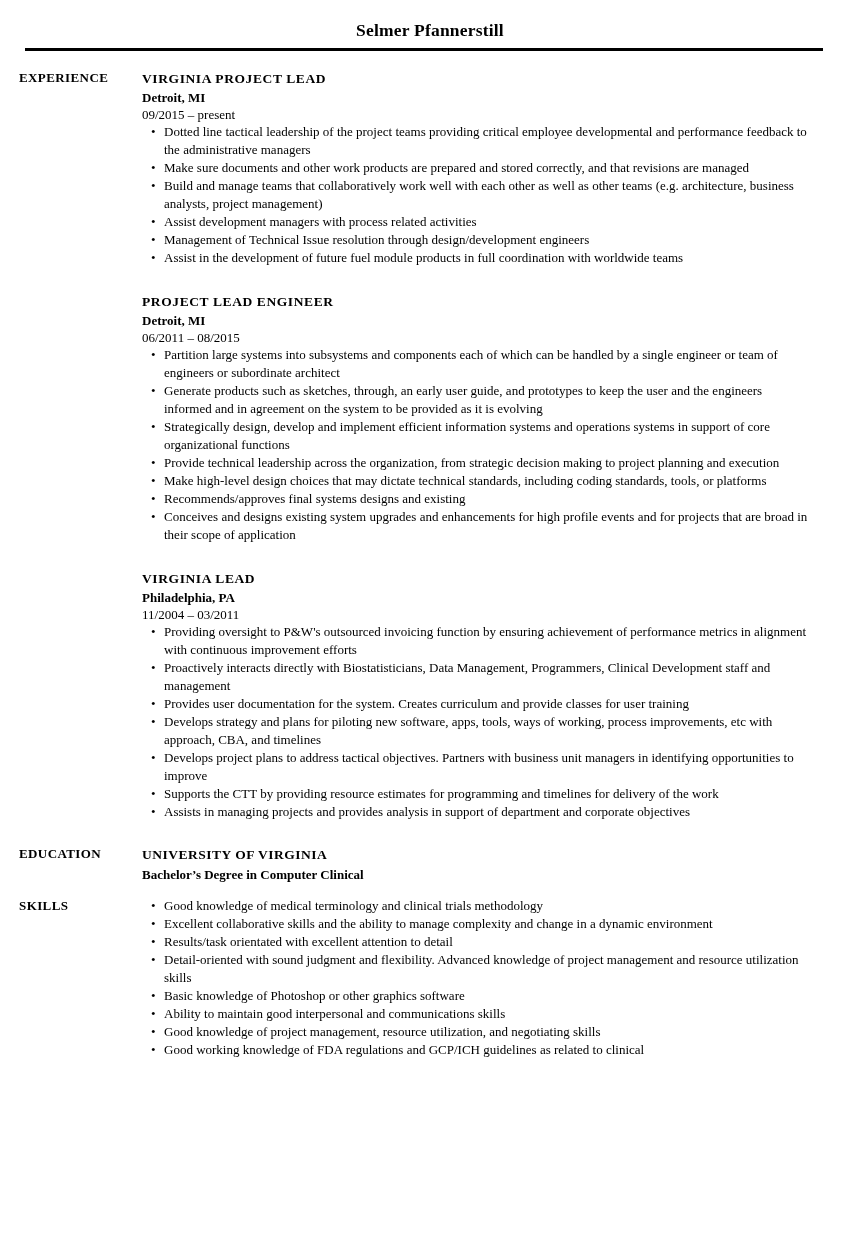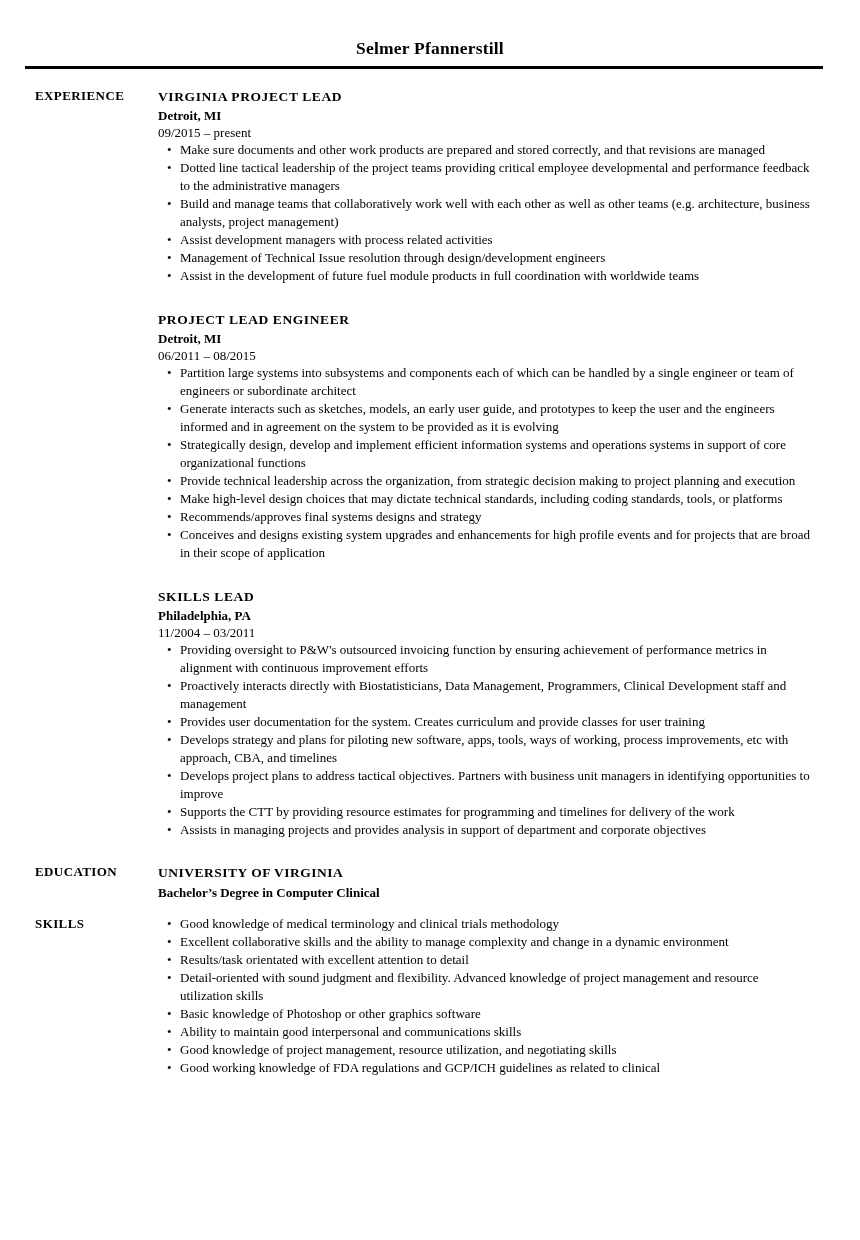--- a/index.html
+++ b/index.html
@@ -5,21 +5,21 @@
   * { margin: 0; padding: 0; box-sizing: border-box; }
   html, body { width: 860px; height: 1240px; }
   body {
     background: #ffffff;
     color: #000000;
     font-family: "Liberation Serif", "DejaVu Serif", serif;
     font-size: 13px;
     line-height: 18px;
     overflow: hidden;
   }
-  .page { padding-top: 38px; }
+  .page { padding-top: 20px; }
 
   
   .doc-header { text-align: center; }
   .doc-name {
     font-size: 17.5px;
     font-weight: bold;
     line-height: 21px;
     letter-spacing: 0.2px;
   }
   .doc-contact {
@@ -29,21 +29,21 @@
     line-height: 18px;
   }
   .doc-contact .sep { display: inline-block; margin: 0 5px; font-size: 12px; }
   .header-rule {
     border: none;
     border-top: 3px solid #000000;
     margin: 7px 37px 0 25px;
   }
 
   
-  .main { margin: 18px 50px 0 35px; font-family: Liberation Serif, serif; }
+  .main { margin: 18px 50px 0 19px; font-family: Liberation Serif, serif; }
   .section { display: grid; grid-template-columns: 123px 1fr; }
   .side-label {
     font-weight: bold;
     font-size: 13px;
     letter-spacing: 0.4px;
   }
 
   
   .job + .job { margin-top: 25px; }
   .job-title {
@@ -84,46 +84,46 @@
 
     <div class="section section-experience">
       <div class="side-label">EXPERIENCE</div>
       <div class="content">
 
         <div class="job">
           <div class="job-title">VIRGINIA PROJECT LEAD</div>
           <div class="job-loc">Detroit, MI</div>
           <div class="job-dates">09/2015 – present</div>
           <ul class="bullets">
+            <li>Dotted line tactical leadership of the project teams providing critical employee developmental and performance feedback to the administrative managers</li>
             <li>Make sure documents and other work products are prepared and stored correctly, and that revisions are managed</li>
-            <li>Dotted line tactical leadership of the project teams providing critical employee developmental and performance feedback to the administrative managers</li>
             <li>Build and manage teams that collaboratively work well with each other as well as other teams (e.g. architecture, business analysts, project management)</li>
             <li>Assist development managers with process related activities</li>
             <li>Management of Technical Issue resolution through design/development engineers</li>
             <li>Assist in the development of future fuel module products in full coordination with worldwide teams</li>
           </ul>
         </div>
 
         <div class="job">
           <div class="job-title">PROJECT LEAD ENGINEER</div>
           <div class="job-loc">Detroit, MI</div>
           <div class="job-dates">06/2011 – 08/2015</div>
           <ul class="bullets">
             <li>Partition large systems into subsystems and components each of which can be handled by a single engineer or team of engineers or subordinate architect</li>
-            <li>Generate interacts such as sketches, models, an early user guide, and prototypes to keep the user and the engineers informed and in agreement on the system to be provided as it is evolving</li>
+            <li>Generate products such as sketches, through, an early user guide, and prototypes to keep the user and the engineers informed and in agreement on the system to be provided as it is evolving</li>
             <li>Strategically design, develop and implement efficient information systems and operations systems in support of core organizational functions</li>
             <li>Provide technical leadership across the organization, from strategic decision making to project planning and execution</li>
             <li>Make high-level design choices that may dictate technical standards, including coding standards, tools, or platforms</li>
-            <li>Recommends/approves final systems designs and strategy</li>
+            <li>Recommends/approves final systems designs and existing</li>
             <li>Conceives and designs existing system upgrades and enhancements for high profile events and for projects that are broad in their scope of application</li>
           </ul>
         </div>
 
         <div class="job">
-          <div class="job-title">SKILLS LEAD</div>
+          <div class="job-title">VIRGINIA LEAD</div>
           <div class="job-loc">Philadelphia, PA</div>
           <div class="job-dates">11/2004 – 03/2011</div>
           <ul class="bullets">
             <li>Providing oversight to P&amp;W's outsourced invoicing function by ensuring achievement of performance metrics in alignment with continuous improvement efforts</li>
             <li>Proactively interacts directly with Biostatisticians, Data Management, Programmers, Clinical Development staff and management</li>
             <li>Provides user documentation for the system. Creates curriculum and provide classes for user training</li>
             <li>Develops strategy and plans for piloting new software, apps, tools, ways of working, process improvements, etc with approach, CBA, and timelines</li>
             <li>Develops project plans to address tactical objectives. Partners with business unit managers in identifying opportunities to improve</li>
             <li>Supports the CTT by providing resource estimates for programming and timelines for delivery of the work</li>
             <li>Assists in managing projects and provides analysis in support of department and corporate objectives</li>

